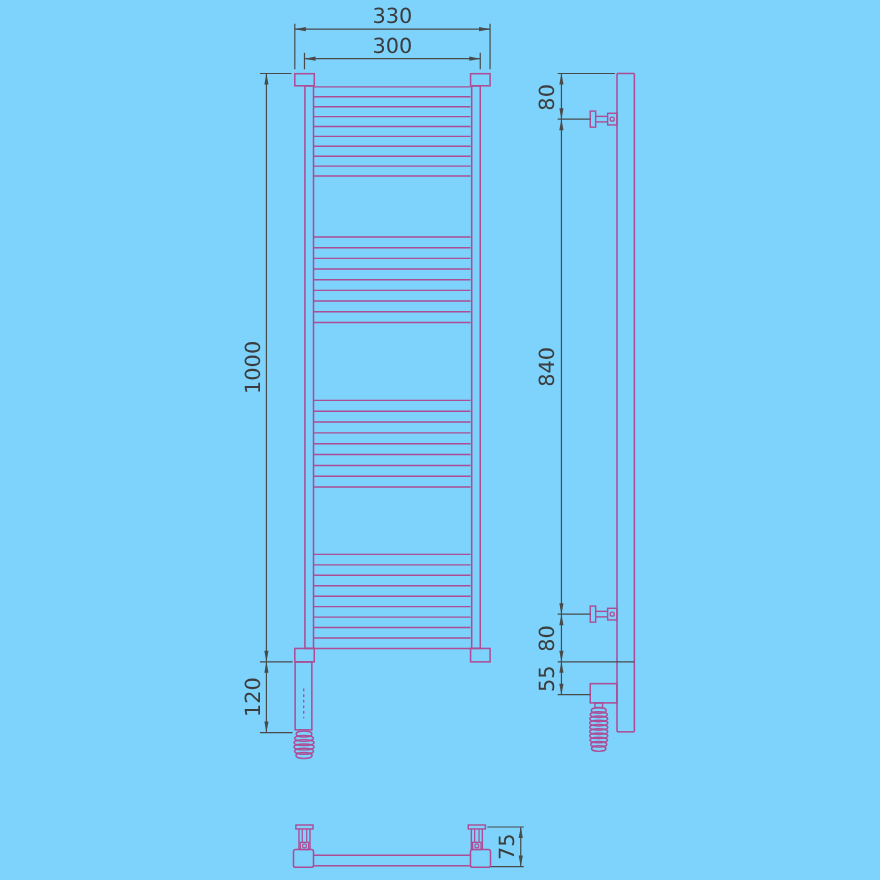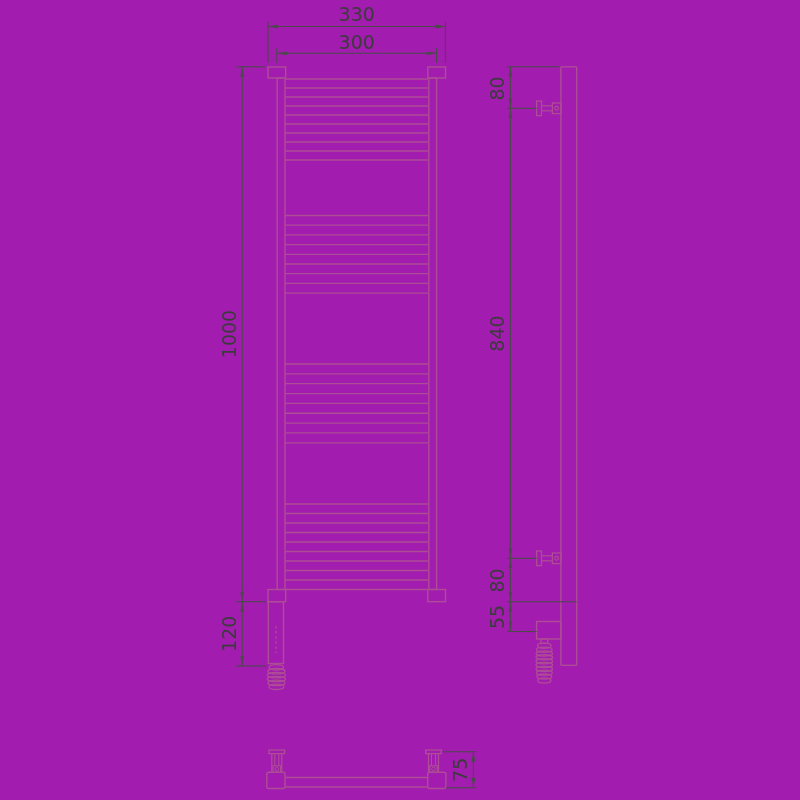--- a/index.html
+++ b/index.html
@@ -1,16 +1,16 @@
 <!DOCTYPE html>
 <html><head>
 <meta charset="utf-8">
 <style>
   html,body{margin:0;padding:0;background:#ffffff;}
-  .canvas{width:800px;height:800px;position:relative;background:#a21caf;overflow:hidden;}
+  .canvas{width:800px;height:800px;position:relative;background:#7dd3fc;overflow:hidden;}
   svg text{font-family:"DejaVu Sans", sans-serif;font-size:19px;fill:#3c3c3c;}
 </style>
 </head>
 <body>
 
 <div class="canvas">
   <svg id="drawing" width="800" height="800" viewBox="0 0 800 800">
       <g>
         <rect x="268" y="67" width="17.7" height="11" stroke="#ad4d95" stroke-width="1.4" fill="none"></rect>
         <rect x="427.8" y="67" width="17.7" height="11" stroke="#ad4d95" stroke-width="1.4" fill="none"></rect>

